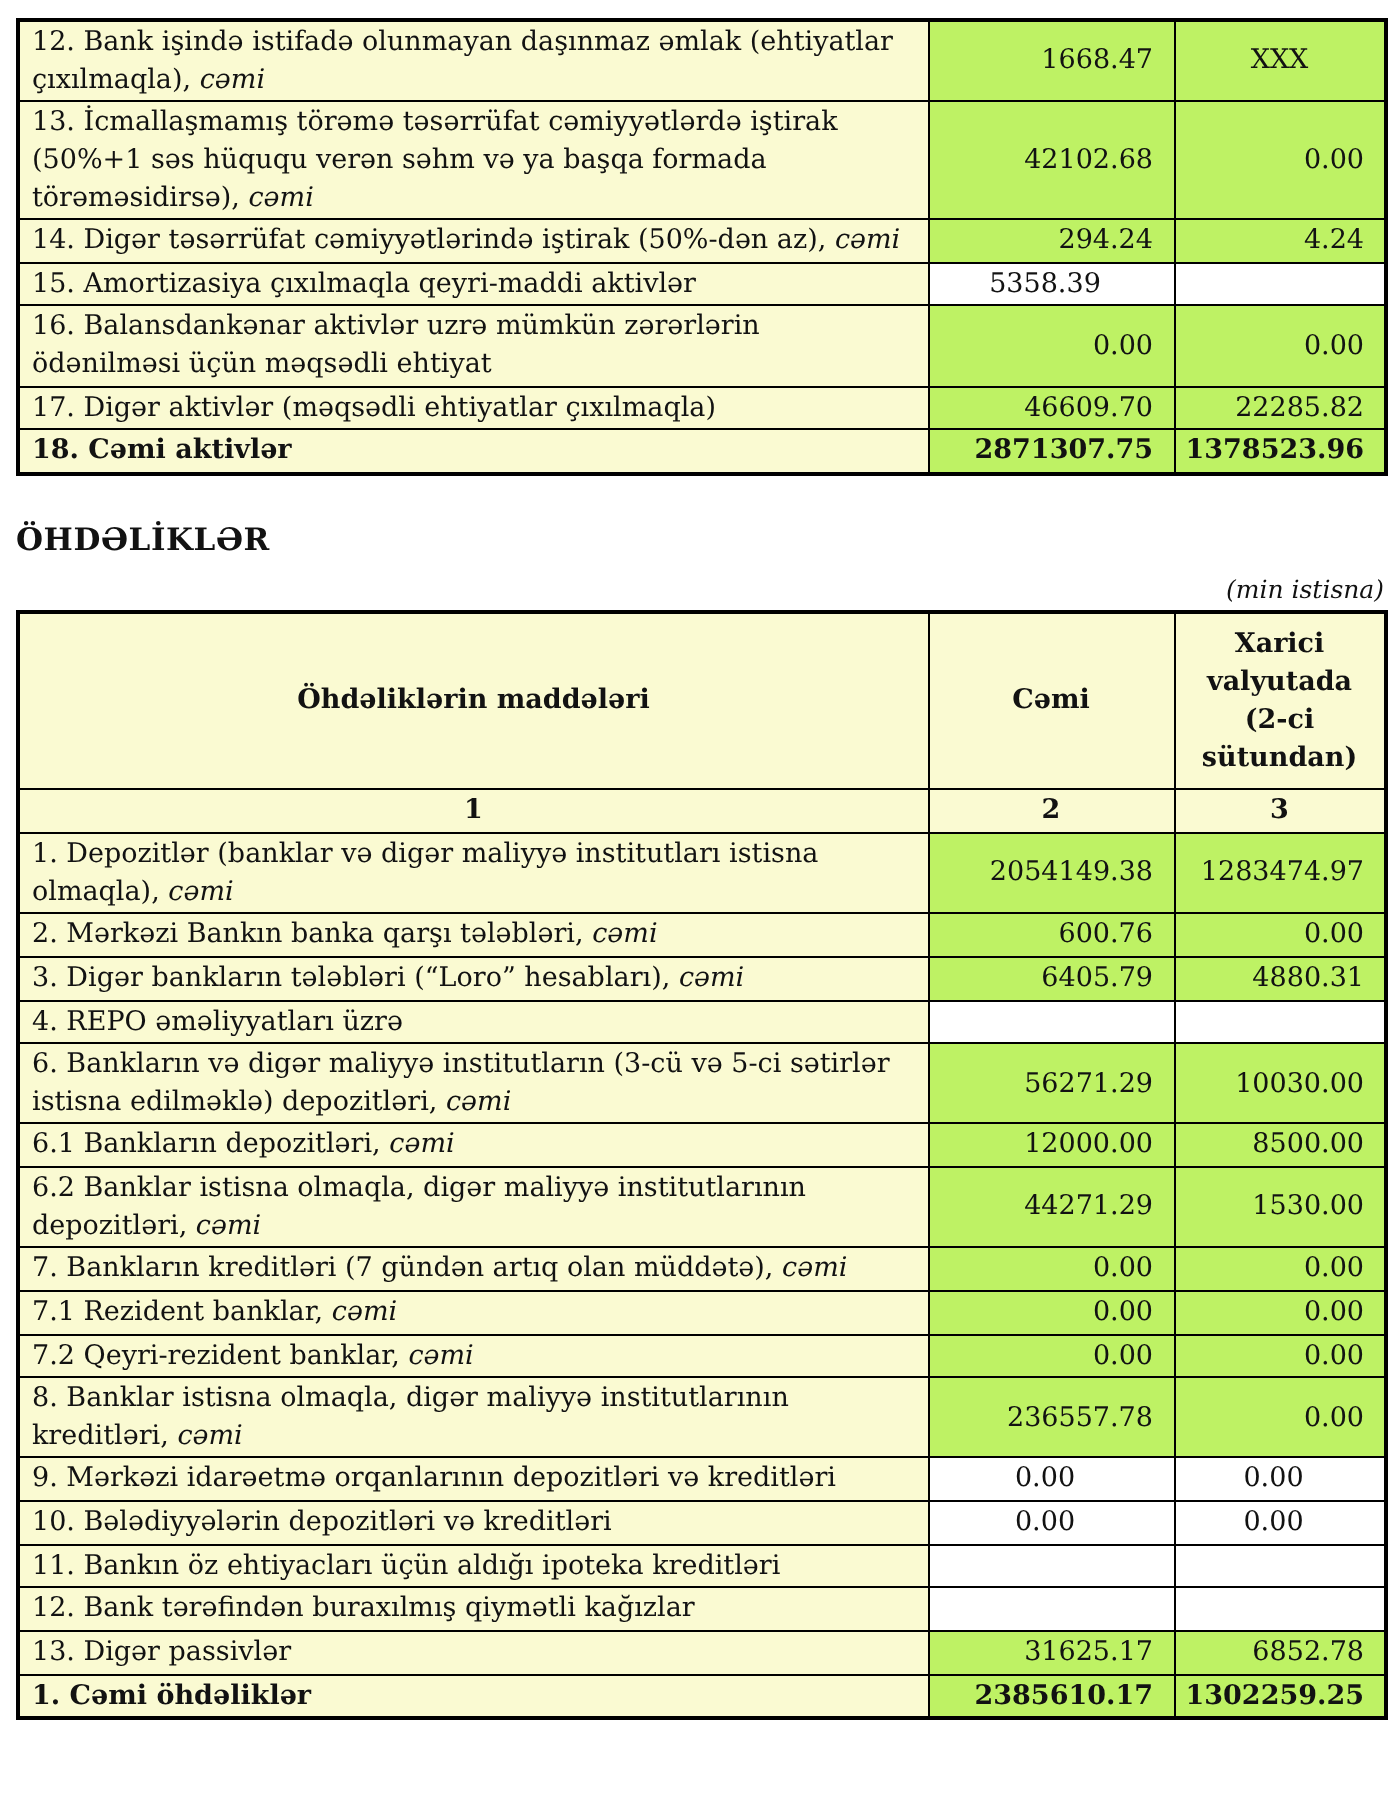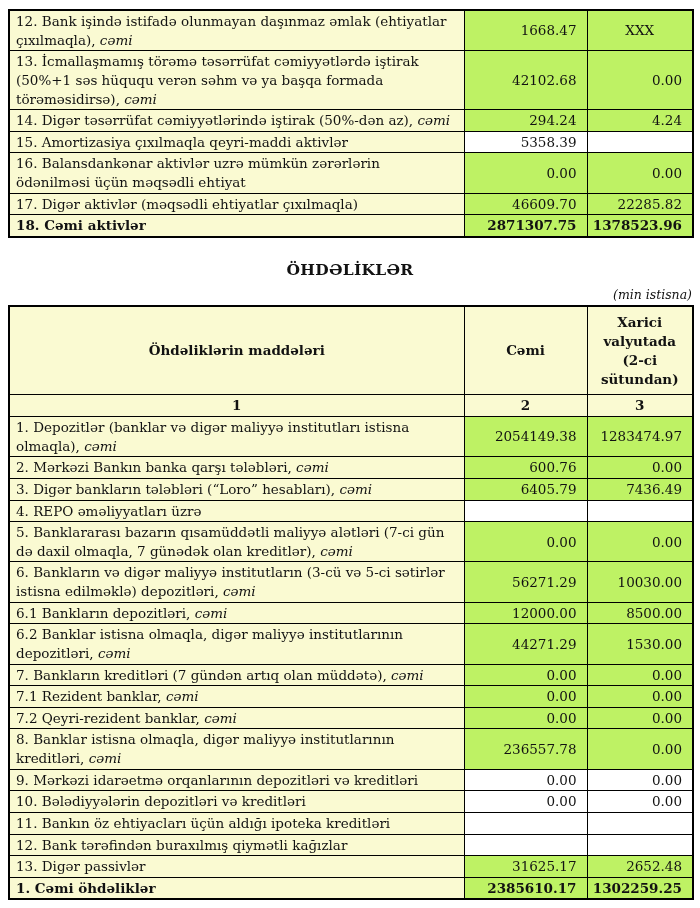--- a/index.html
+++ b/index.html
@@ -12,31 +12,31 @@
   table{
     border-collapse:collapse;table-layout:fixed;width:684px;
     border:2px solid #000;
   }
   col.c-label{width:455px;}
   col.c-total{width:123px;}
   col.c-foreign{width:106px;}
   td,th{border:1px solid #000;vertical-align:middle;font-size:13.5px;line-height:1.38;}
   td.lbl{background:#FAFAD2;padding:1px 6px 1px 6px;text-align:left;}
   td.val{background:#bef264;padding:1px 10px 1px 4px;text-align:right;}
-  td.val.white{background:#ffffff;}
+  td.val.white{background:#ffffff;text-align:center;}
   td.val.center{text-align:center;padding:1px 4px;}
   tr.bold td{font-weight:bold;}
   .sfx{font-style:italic;}
   
   th{background:#FAFAD2;font-weight:bold;text-align:center;}
   tr.hdr th{padding:6px 4px;line-height:1.4;}
   tr.nums th{padding:1px 4px;}
   
   .section-title{
-    width:684px;text-align:center;font-weight:bold;font-size:15.5px;
+    width:684px;text-align:left;font-weight:bold;font-size:15.5px;
     letter-spacing:0.3px;margin:22px 0 8px 0;
   }
   .unit-note{
     width:684px;text-align:right;font-style:italic;font-size:12.5px;
     margin:0 0 3px 0;
   }
 </style>
 </head>
 <body>
 
@@ -116,31 +116,26 @@
           <td class="val">1283474.97</td>
         </tr>
         <tr>
           <td class="lbl"><span>2. Mərkəzi Bankın banka qarşı tələbləri,</span> <i class="sfx">cəmi</i></td>
           <td class="val">600.76</td>
           <td class="val">0.00</td>
         </tr>
         <tr>
           <td class="lbl"><span>3. Digər bankların tələbləri (“Loro” hesabları),</span> <i class="sfx">cəmi</i></td>
           <td class="val">6405.79</td>
-          <td class="val">7436.49</td>
+          <td class="val">4880.31</td>
         </tr>
         <tr>
           <td class="lbl"><span>4. REPO əməliyyatları  üzrə</span></td>
           <td class="val white"></td>
           <td class="val white"></td>
-        </tr>
-        <tr>
-          <td class="lbl"><span>5. Banklararası bazarın qısamüddətli maliyyə alətləri (7-ci gün də daxil olmaqla, 7 günədək olan kreditlər),</span> <i class="sfx">cəmi</i></td>
-          <td class="val">0.00</td>
-          <td class="val">0.00</td>
         </tr>
         <tr>
           <td class="lbl"><span>6. Bankların və digər maliyyə institutların (3-cü və 5-ci sətirlər istisna edilməklə) depozitləri,</span> <i class="sfx">cəmi</i></td>
           <td class="val">56271.29</td>
           <td class="val">10030.00</td>
         </tr>
         <tr>
           <td class="lbl"><span>6.1  Bankların depozitləri,</span> <i class="sfx">cəmi</i></td>
           <td class="val">12000.00</td>
           <td class="val">8500.00</td>
@@ -186,21 +181,21 @@
           <td class="val white"></td>
         </tr>
         <tr>
           <td class="lbl"><span>12. Bank tərəfindən buraxılmış qiymətli kağızlar</span></td>
           <td class="val white"></td>
           <td class="val white"></td>
         </tr>
         <tr>
           <td class="lbl"><span>13. Digər passivlər</span></td>
           <td class="val">31625.17</td>
-          <td class="val">2652.48</td>
+          <td class="val">6852.78</td>
         </tr>
         <tr class="bold">
           <td class="lbl"><span>1. Cəmi öhdəliklər</span></td>
           <td class="val">2385610.17</td>
           <td class="val">1302259.25</td>
         </tr>
       </tbody>
   </table>
 
 </div>

